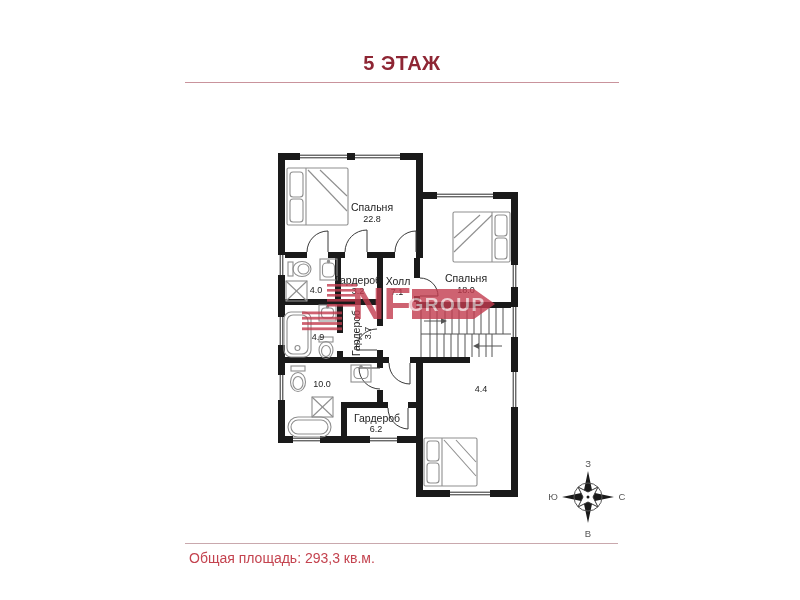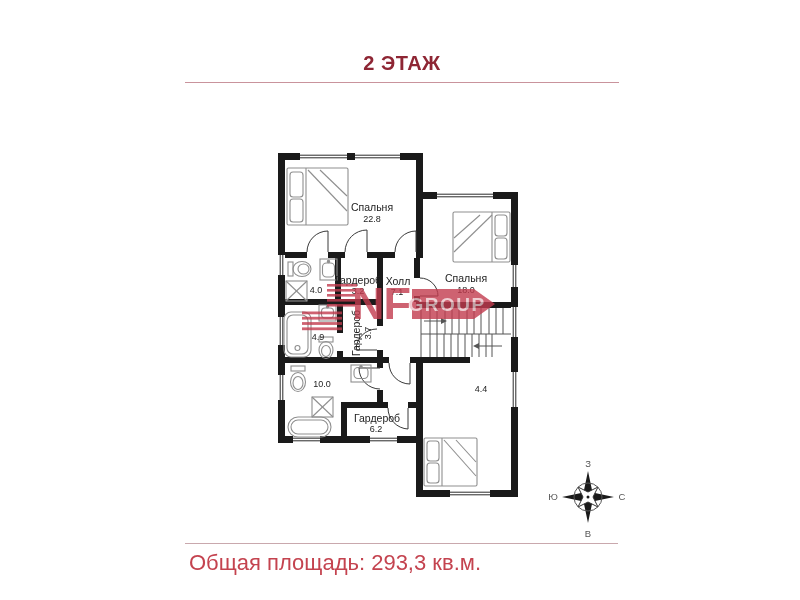--- a/index.html
+++ b/index.html
@@ -2,30 +2,30 @@
 <html><head>
 <meta charset="utf-8">
 <style>
   html,body{margin:0;padding:0;}
   body{width:800px;height:600px;background:#fff;position:relative;overflow:hidden;
        font-family:"Liberation Sans",sans-serif;}
   .title{position:absolute;left:185px;top:52px;width:434px;text-align:center;
          font-size:20px;font-weight:bold;color:#8e2634;letter-spacing:.5px;}
   .title-rule{position:absolute;left:185px;top:82px;width:434px;height:1px;background:#c9939c;}
   .footer-rule{position:absolute;left:185px;top:543px;width:433px;height:1px;background:#c9a8ad;}
-  .footer-text{position:absolute;left:189px;top:550px;font-size:22px;color:#c4434f;}
+  .footer-text{position:absolute;left:189px;top:550px;font-size:14px;color:#c4434f;}
   svg{position:absolute;left:0;top:0;}
   .rname{font-size:10.5px;fill:#222;}
   .rarea{font-size:9px;fill:#222;}
   .clabel{font-size:9.5px;fill:#555;}
 </style>
 </head>
 <body>
 
-<div class="title">2 ЭТАЖ</div>
+<div class="title">5 ЭТАЖ</div>
 <div class="title-rule"></div>
 
 <svg width="800" height="600" viewBox="0 0 800 600">
 
   <g fill="#1a1a1a">
     <rect x="278" y="153" width="145" height="7"></rect>
     <rect x="278" y="153" width="7" height="290"></rect>
     <rect x="278" y="436" width="145" height="7"></rect>
     <rect x="416" y="153" width="7" height="105"></rect>
     <rect x="416" y="192" width="102" height="7"></rect>

